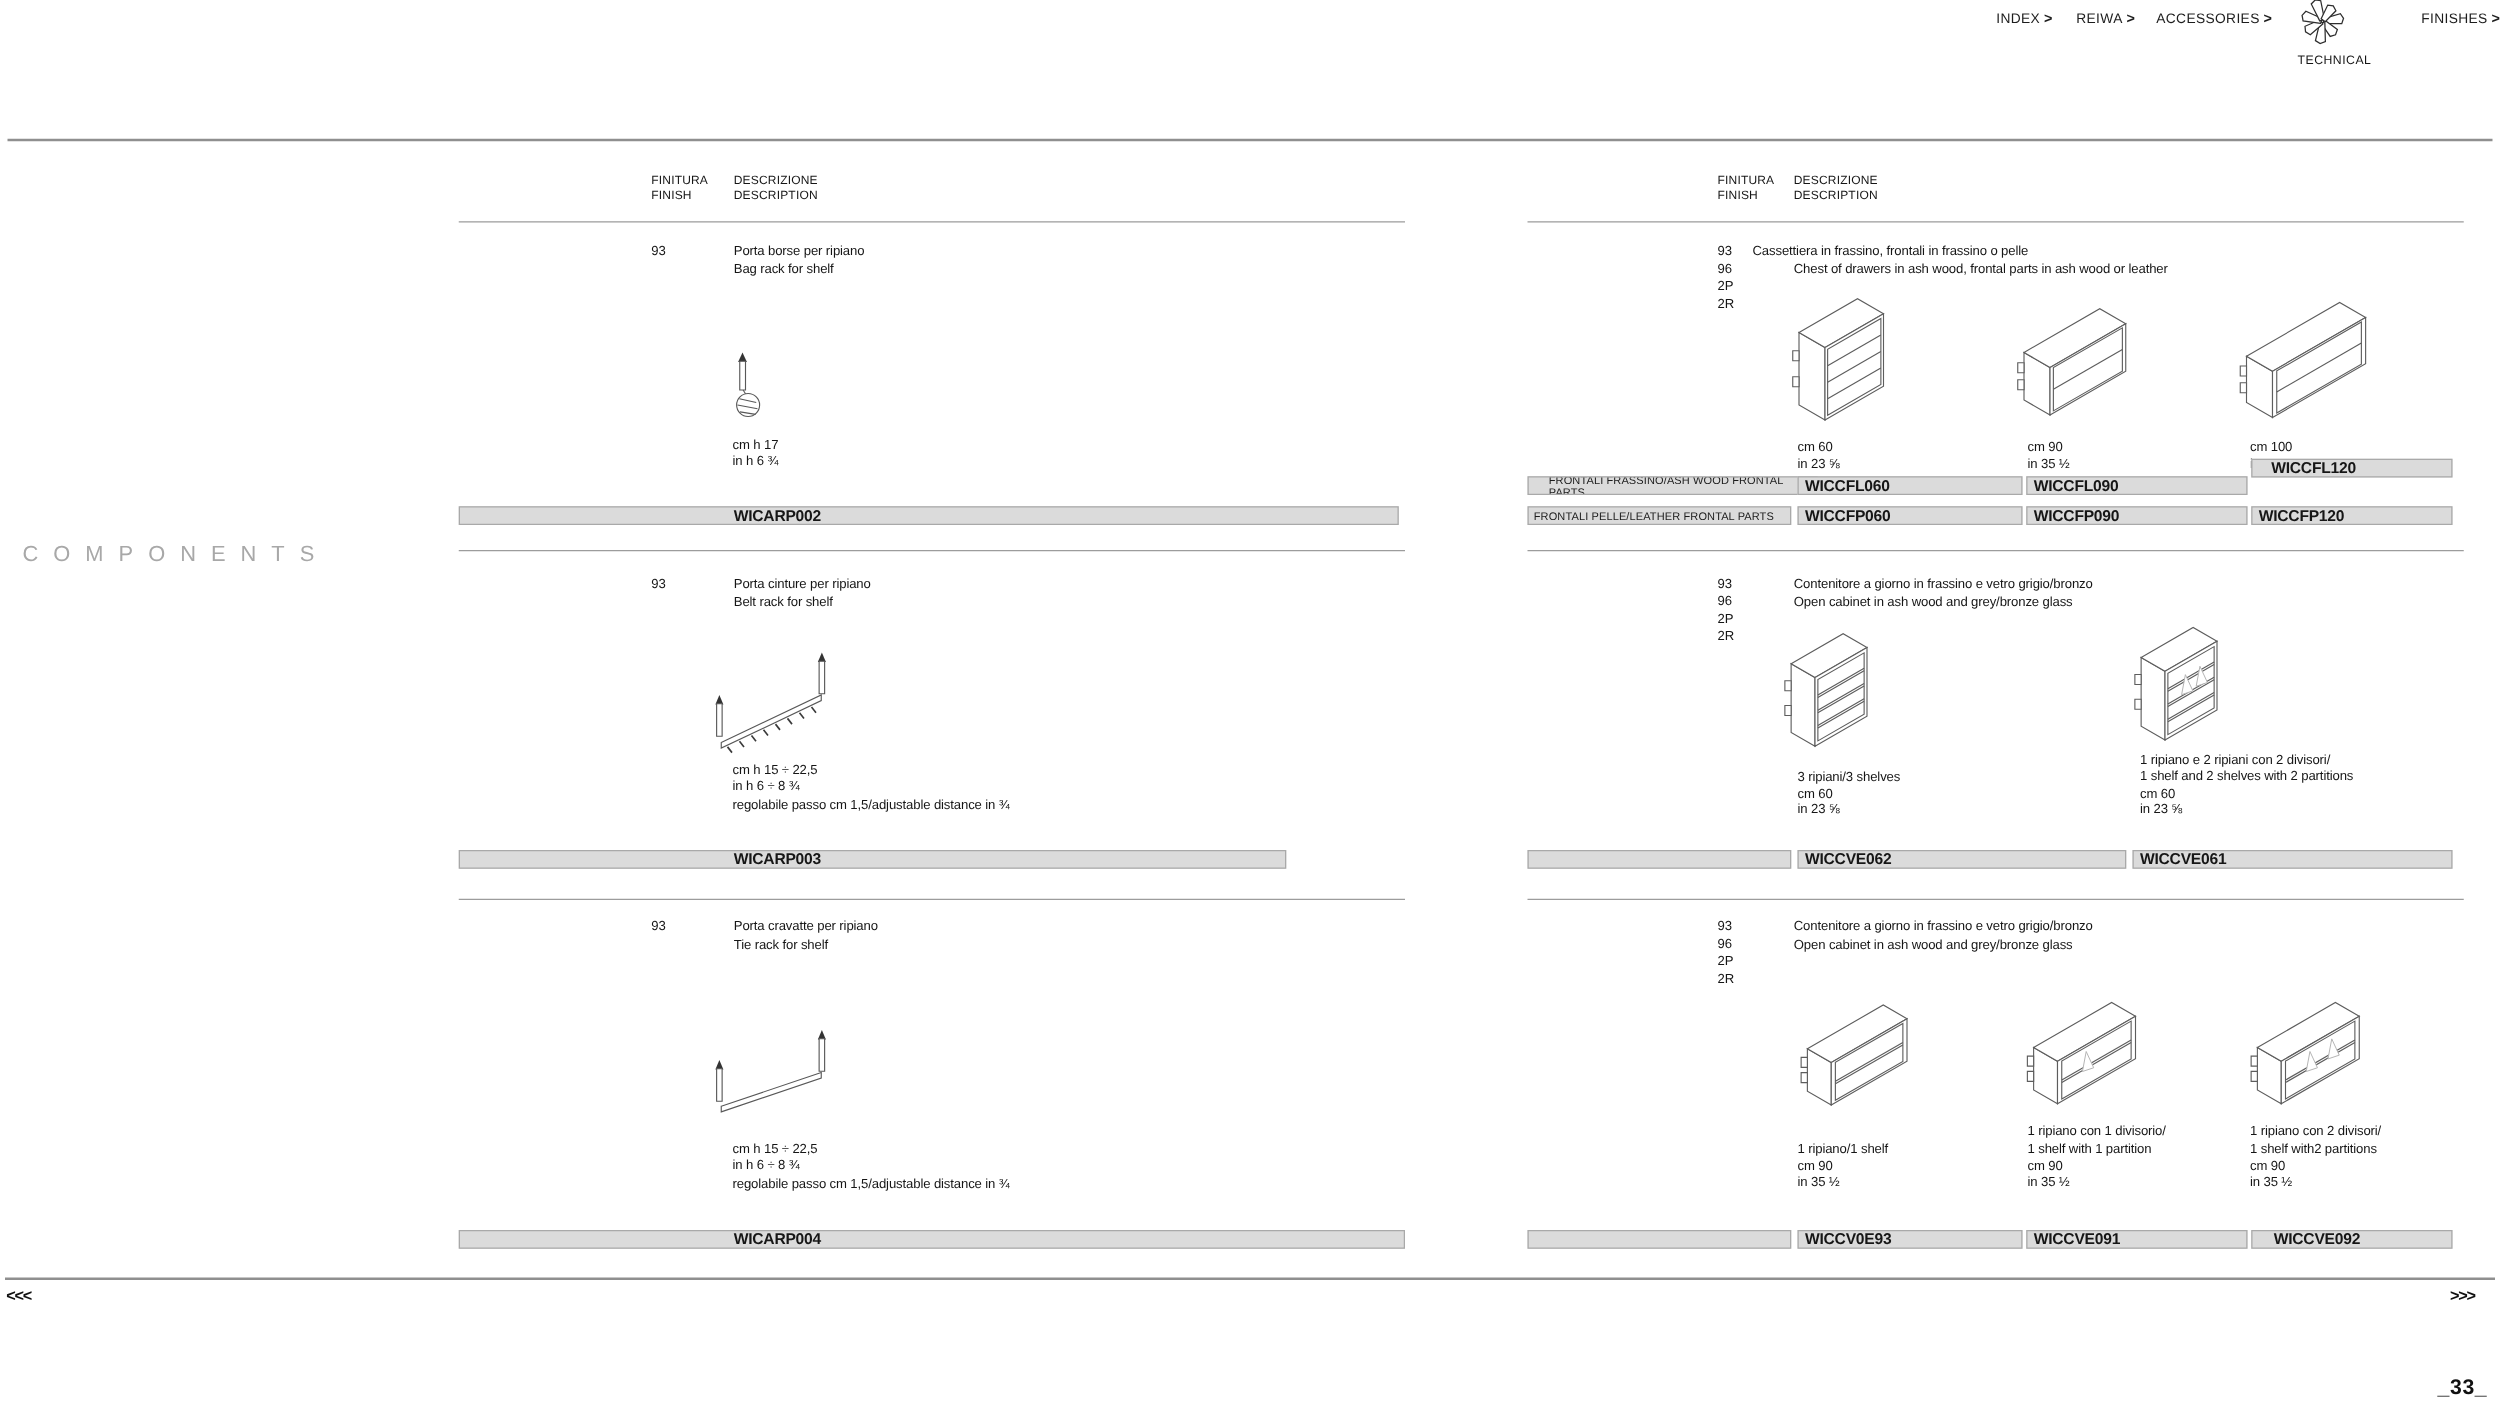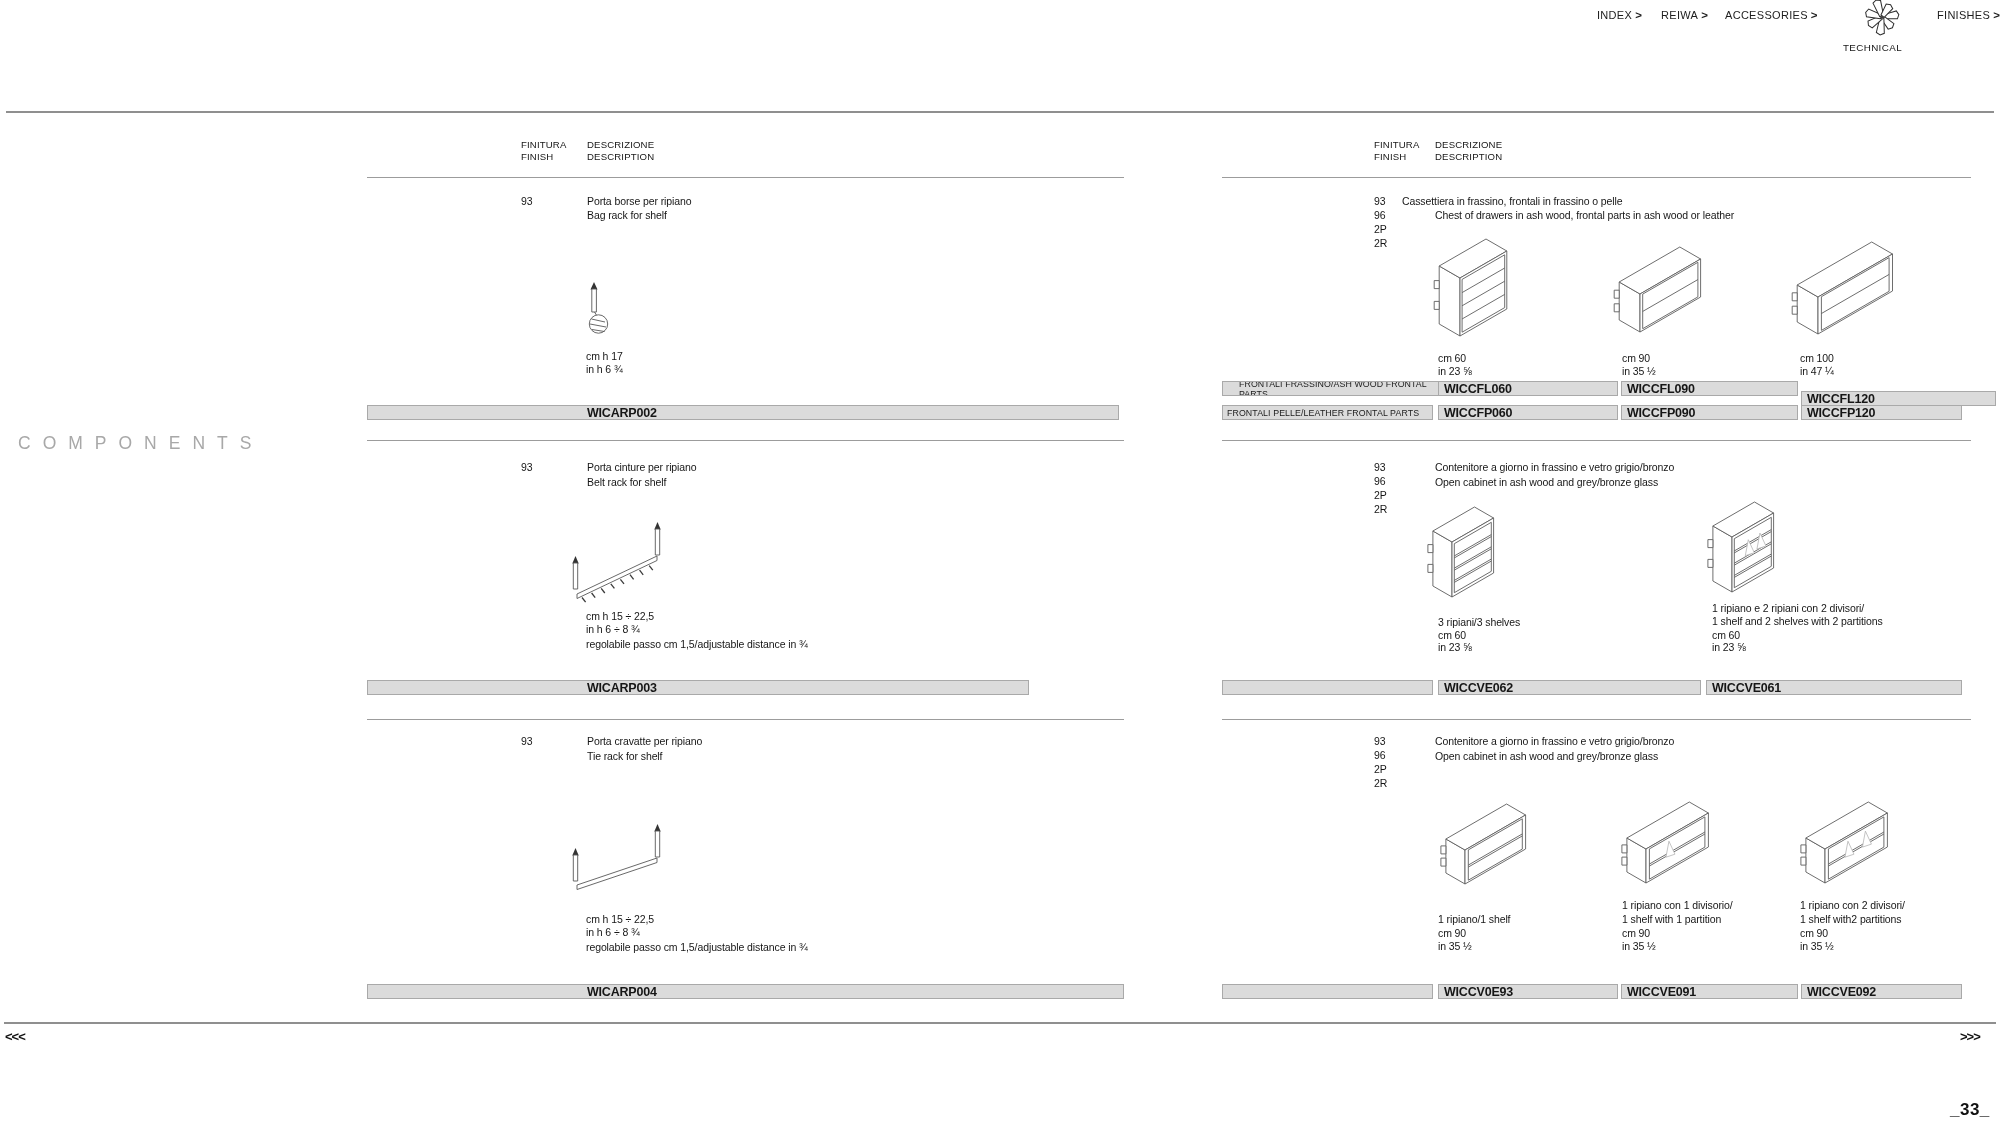--- a/index.html
+++ b/index.html
@@ -14,21 +14,21 @@
   .s9{font-size:9.6px;line-height:12px;letter-spacing:0.15px}
   .code{font-size:12.5px;font-weight:700;letter-spacing:-0.2px}
   .rule{position:absolute;background:#8f8f8f;height:2px}
   .divider{position:absolute;background:#9c9c9c;height:1px}
   .bar{position:absolute;height:15px;background:#dbdbdb;border:1px solid #a9a9a9;
        box-sizing:border-box;display:flex;align-items:center;overflow:hidden}
   .bar .code{transform:translateY(-0.5px)}
   .barlabel{font-size:8.8px;letter-spacing:0.1px;color:#1b1b1b}
   .nav{position:absolute;top:9px;font-size:11px;letter-spacing:0.3px;color:#1d1d1d;white-space:nowrap}
   .nav b{font-weight:800;font-size:11.5px;letter-spacing:0;margin-left:3px}
-  .tech{position:absolute;left:1838px;top:0;width:64px;text-align:right}
+  .tech{position:absolute;left:1838px;top:0;width:64px;text-align:left}
   .tech .lbl{font-size:9.8px;letter-spacing:0.4px;margin-top:2px}
   .side{position:absolute;left:18px;top:433px;font-size:17.5px;letter-spacing:12px;color:#a8a8a8}
   .arrows{position:absolute;font-weight:700;font-size:13px;letter-spacing:-1px;color:#111}
   .page{position:absolute;font-weight:700;font-size:17px;letter-spacing:0.5px;color:#111}
   svg{position:absolute;overflow:visible}
   .drawing line,.drawing path,.drawing polygon,.drawing rect,.drawing circle{vector-effect:non-scaling-stroke}
 </style>
 </head>
 <body>
 
@@ -179,21 +179,21 @@
 
 <div class="bar" style="left:1222px;top:381px;width:232px;padding-left:16px">
   <span class="barlabel">FRONTALI FRASSINO/ASH WOOD FRONTAL PARTS</span>
 </div>
 <div class="bar" style="left:1438px;top:381px;width:180px;padding-left:5px">
   <span class="code">WICCFL060</span>
 </div>
 <div class="bar" style="left:1621px;top:381px;width:177px;padding-left:5px">
   <span class="code">WICCFL090</span>
 </div>
-<div class="bar" style="left:1801px;top:391px;width:195px;padding-left:5px">
+<div class="bar" style="left:1801px;top:367px;width:161px;padding-left:15px">
   <span class="code">WICCFL120</span>
 </div>
 
 <div class="bar" style="left:1222px;top:405px;width:211px;padding-left:4px">
   <span class="barlabel">FRONTALI PELLE/LEATHER FRONTAL PARTS</span>
 </div>
 <div class="bar" style="left:1438px;top:405px;width:180px;padding-left:5px">
   <span class="code">WICCFP060</span>
 </div>
 <div class="bar" style="left:1621px;top:405px;width:177px;padding-left:5px">
@@ -314,20 +314,20 @@
 <div class="t s10" style="left:1800px;top:927px">cm 90</div>
 <div class="t s10" style="left:1800px;top:940px">in 35 ½</div>
 
 <div class="bar" style="left:1222px;top:984px;width:211px"></div>
 <div class="bar" style="left:1438px;top:984px;width:180px;padding-left:5px">
   <span class="code">WICCV0E93</span>
 </div>
 <div class="bar" style="left:1621px;top:984px;width:177px;padding-left:5px">
   <span class="code">WICCVE091</span>
 </div>
-<div class="bar" style="left:1801px;top:984px;width:161px;padding-left:5px">
+<div class="bar" style="left:1801px;top:984px;width:161px;padding-left:17px">
   <span class="code">WICCVE092</span>
 </div>
 
 <div class="rule" style="left:4px;top:1022px;width:1992px"></div>
 <div class="arrows" style="left:5px;top:1029px">&lt;&lt;&lt;</div>
 <div class="arrows" style="left:1960px;top:1029px">&gt;&gt;&gt;</div>
 <div class="page" style="left:1950px;top:1100px">_33_</div>
 
 </body></html>

